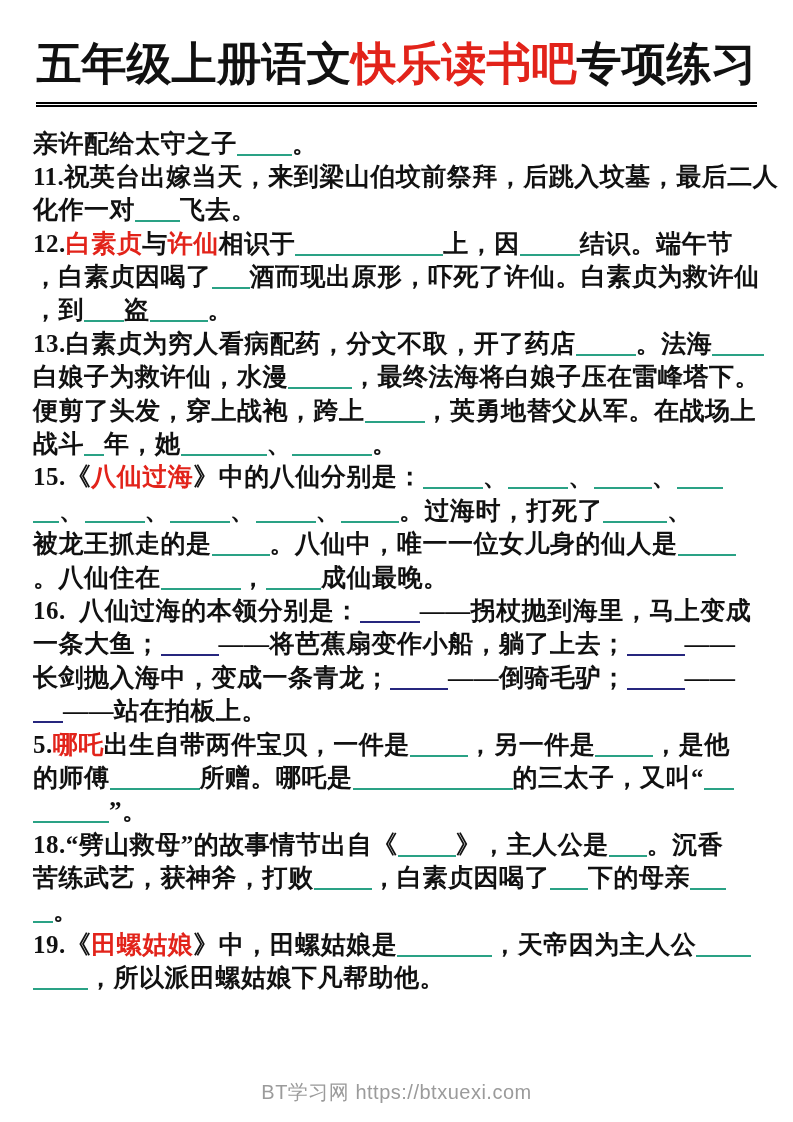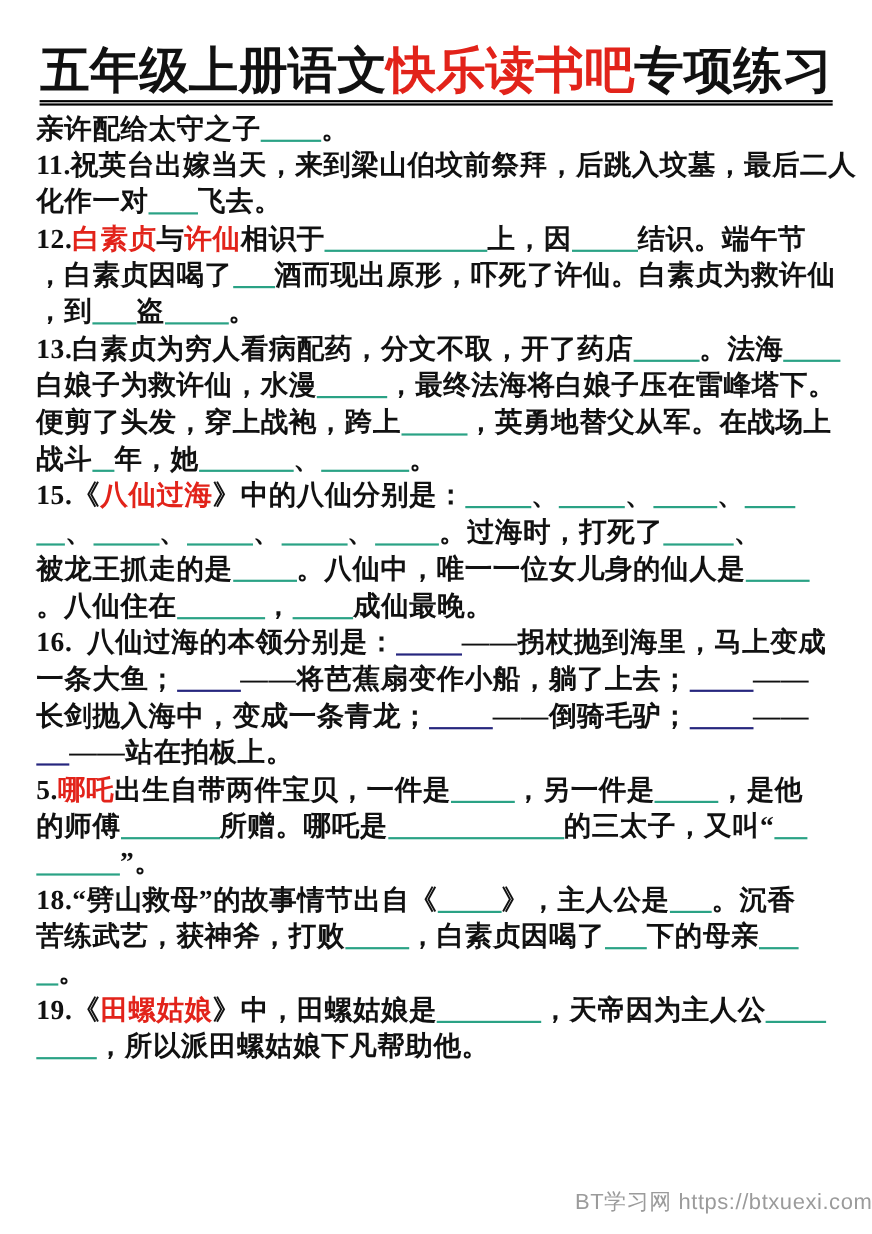--- a/index.html
+++ b/index.html
@@ -8,33 +8,33 @@
     width:793px;height:1122px;
     background:#ffffff;
     overflow:hidden;
     font-family:"Liberation Serif","DejaVu Serif",serif;
     font-weight:bold;
     color:#111111;
   }
   .title-wrap{
     margin:0 36px;
     padding-top:40px;
-    padding-bottom:1px;
+    padding-bottom:12px;
     border-bottom:5px double #000;
     text-align:center;
     white-space:nowrap;
   }
   .title-wrap span{
     font-size:45px;
     line-height:1.1;
     letter-spacing:0px;
   }
   .red{color:var(--red,#e2231a);}
   .content{
-    margin:5px 33px 0 33px;
+    margin:20px 33px 0 33px;
     font-size:25px;
     letter-spacing:0.5px;
   }
   .line{
     height:33.4px;
     line-height:33.4px;
     white-space:nowrap;
   }
   .blank{
     display:inline-block;
@@ -42,21 +42,21 @@
     vertical-align:-4px;
     border-bottom:2px solid var(--blank-green,#2aa285);
   }
   .blank.navy{
     border-bottom-color:var(--blank-navy,#26267e);
   }
   .footer{
     position:absolute;
     left:0;right:0;
     bottom:16px;
-    text-align:right;
+    text-align:center;
     font-family:"Liberation Sans","DejaVu Sans",sans-serif;
     font-weight:normal;
     font-size:20px;
     color:var(--footer,#9b9b9b);
     letter-spacing:0.5px;
   }
 </style>
 </head>
 <body>
 

